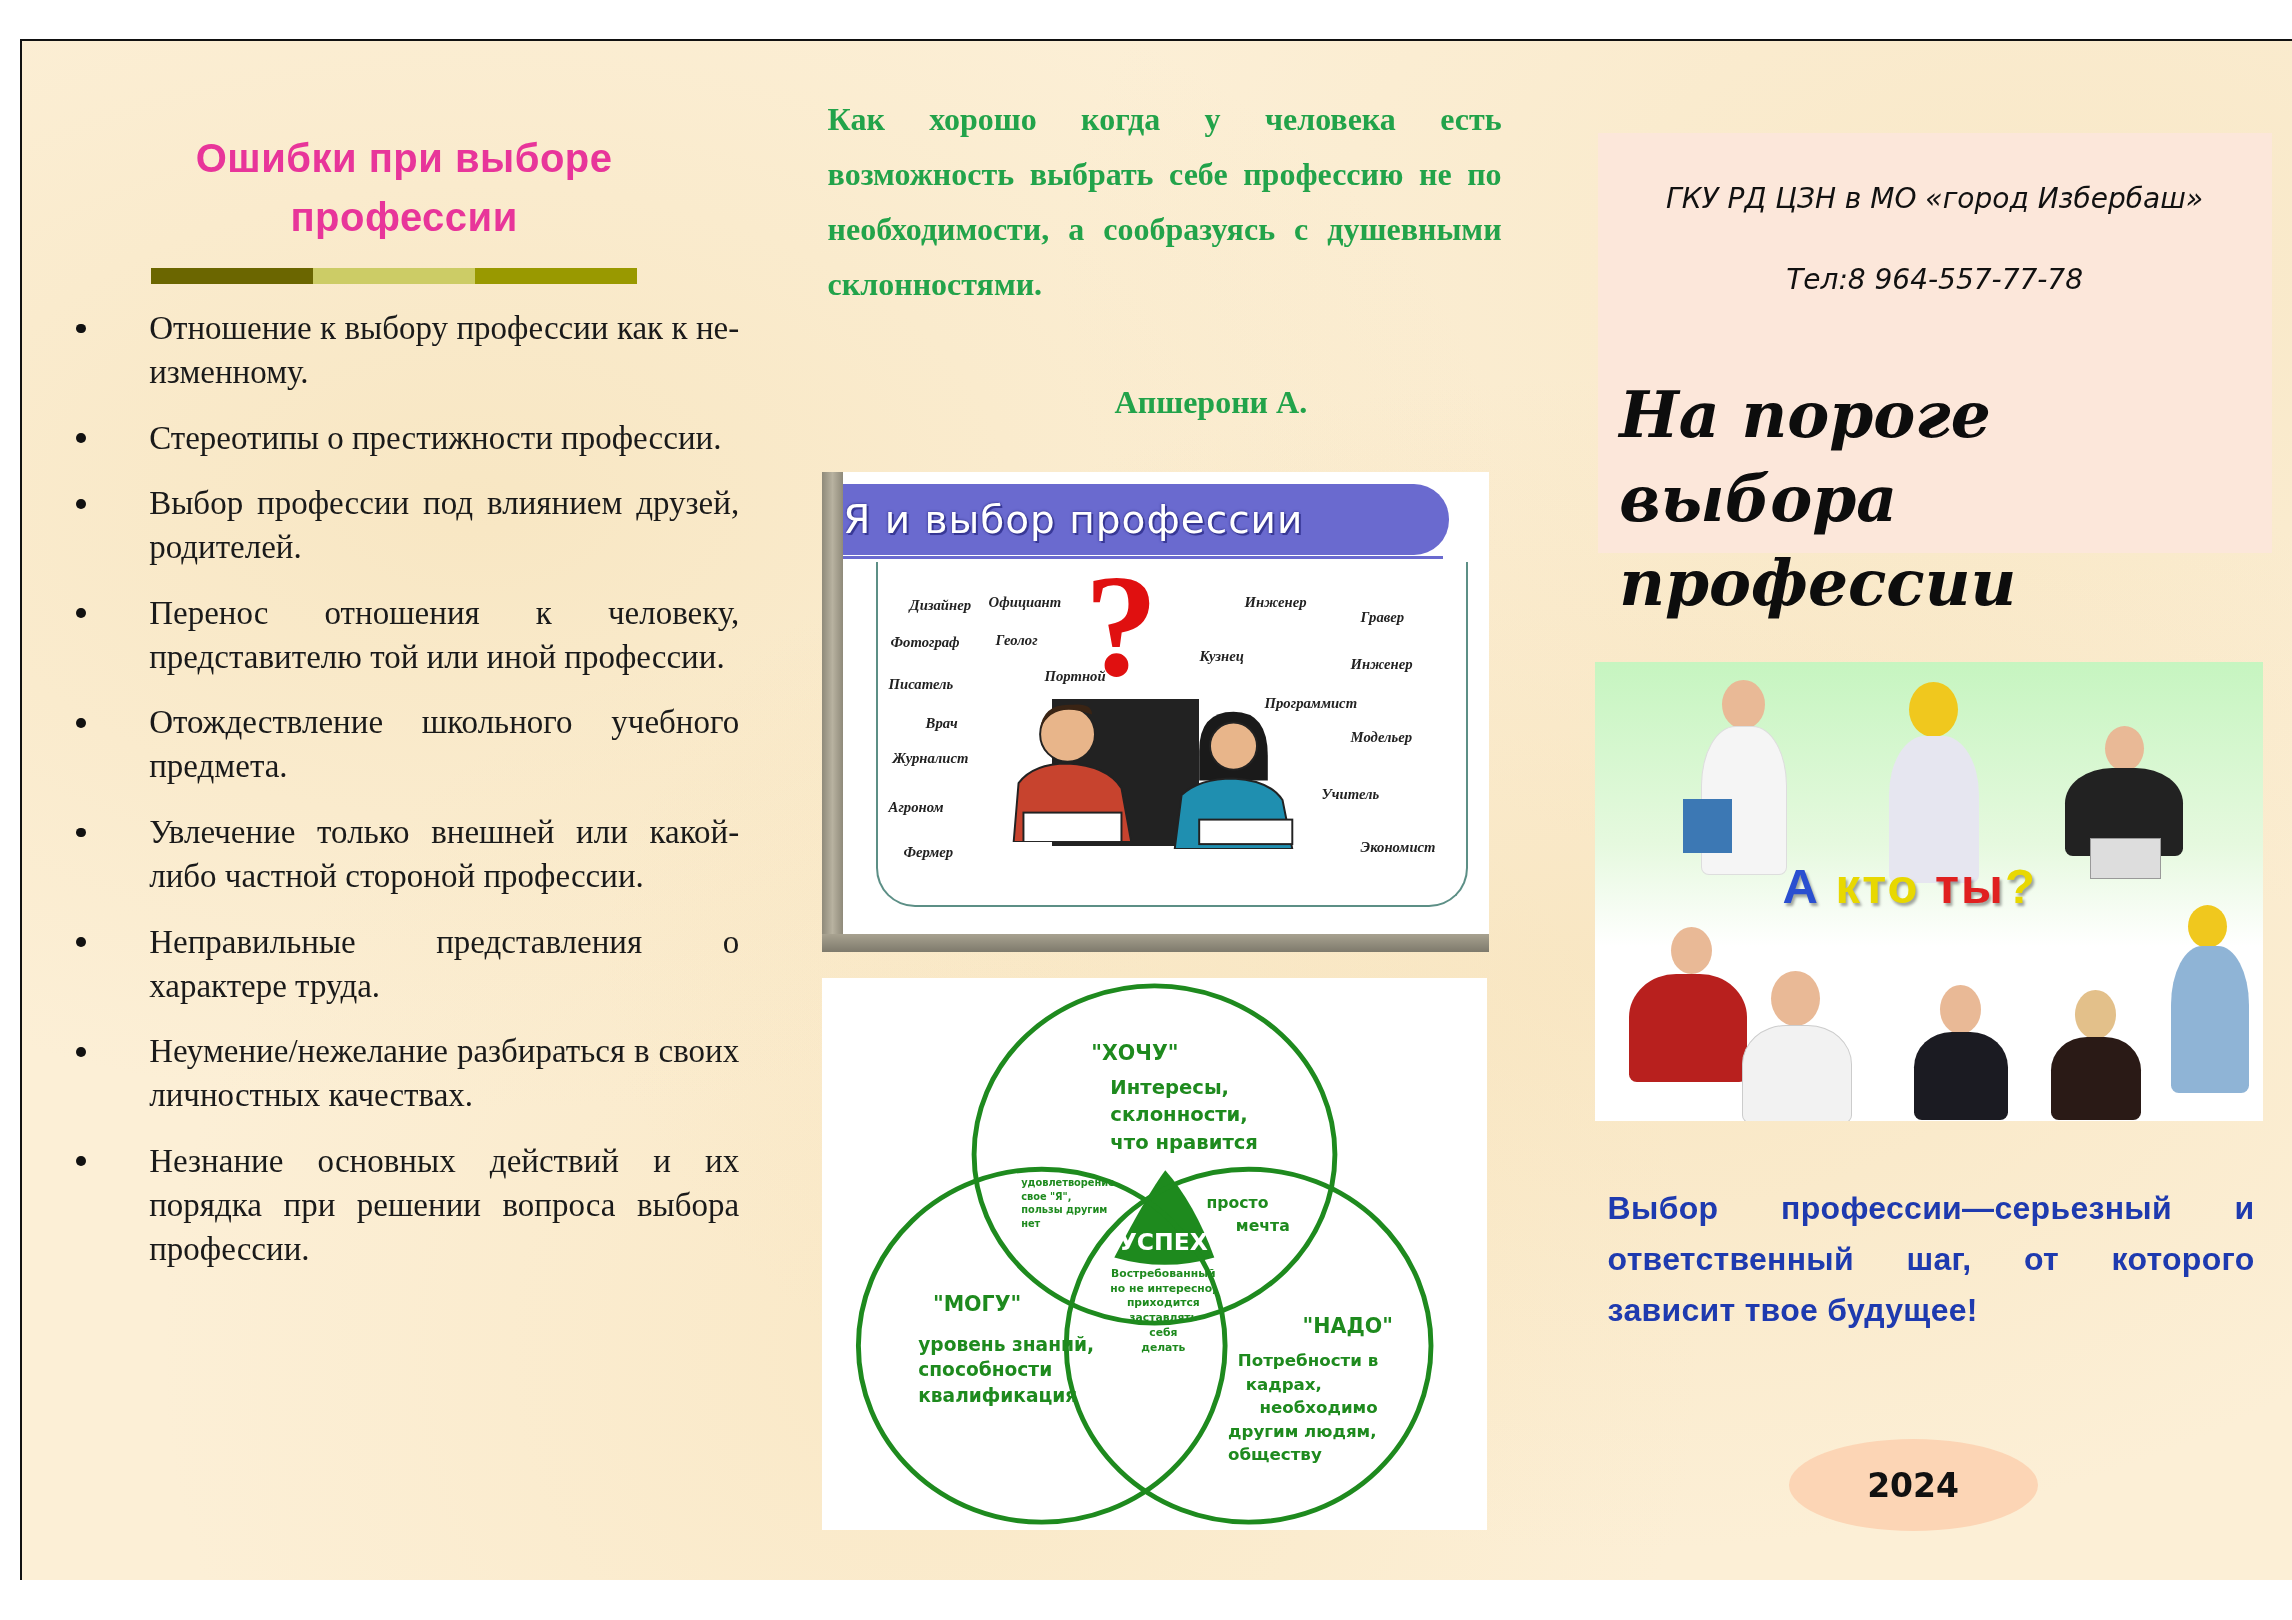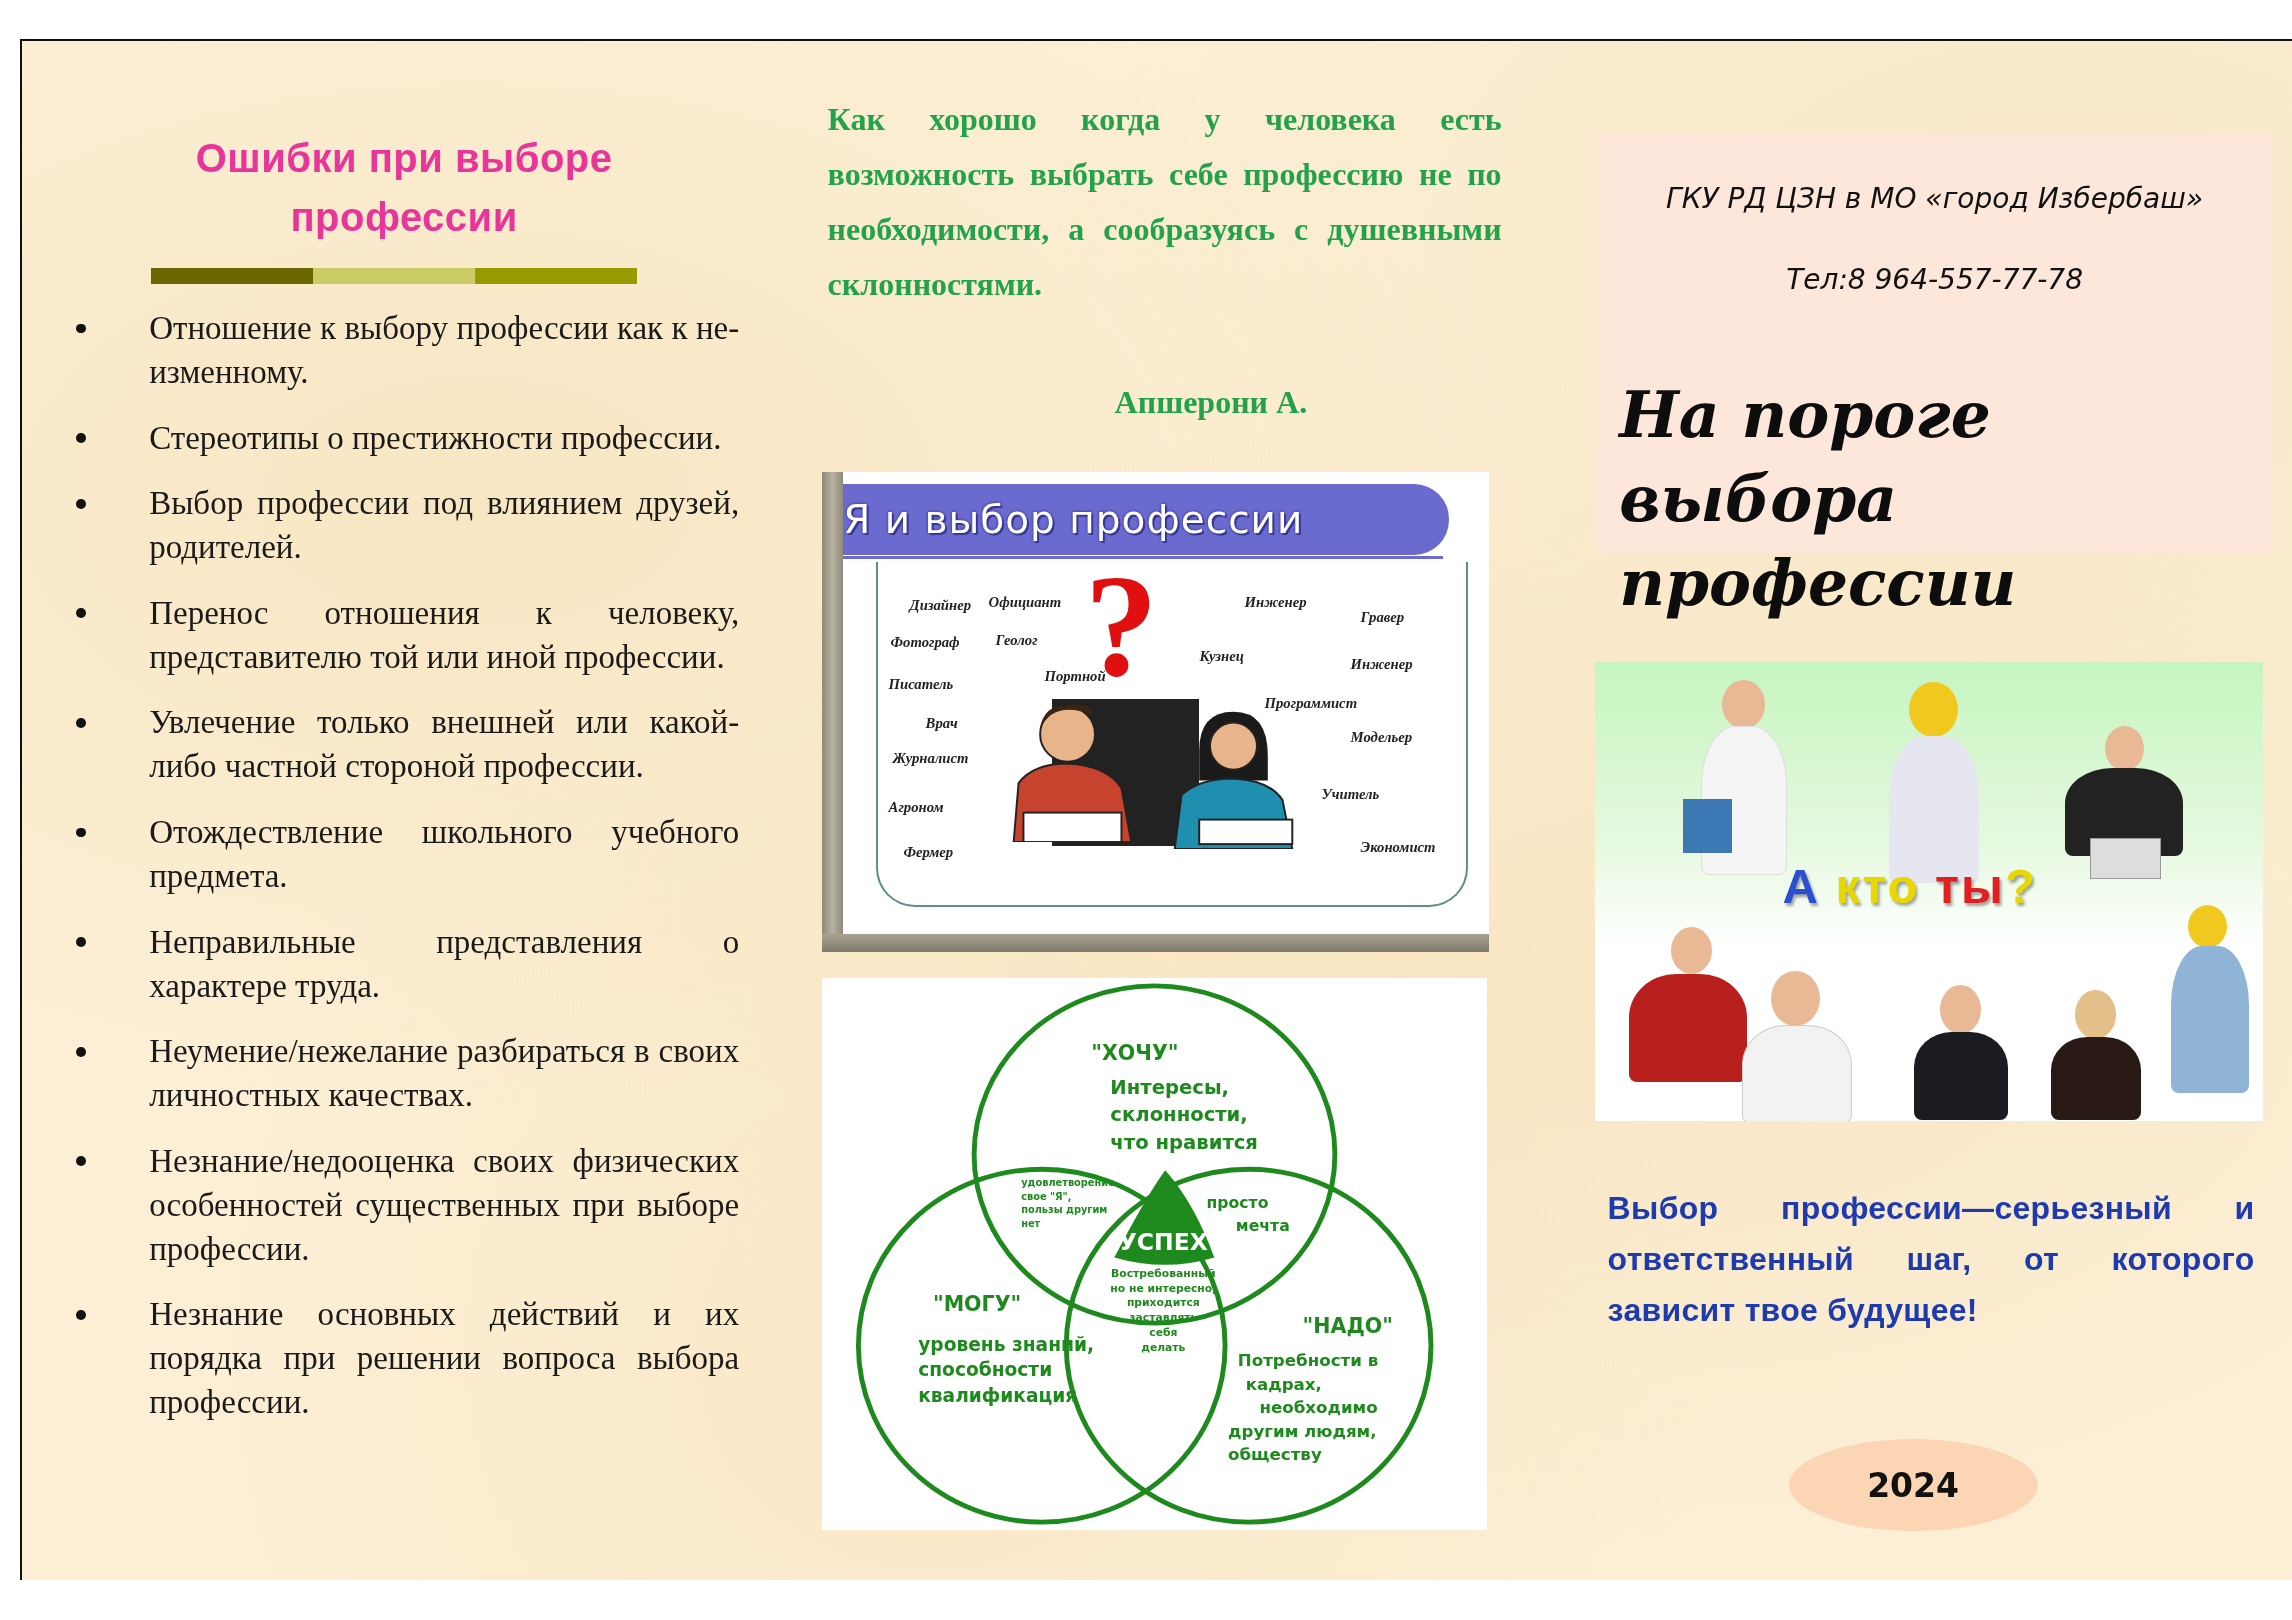--- a/index.html
+++ b/index.html
@@ -66,25 +66,24 @@
   <div class="abs divider">
     <span style="background:#6b6600"></span>
     <span style="background:#cccc66"></span>
     <span style="background:#999900"></span>
   </div>
   <ul class="abs mistakes">
     <li><span class="bullet"></span><span>Отношение к выбору профессии как к не-изменному.</span></li>
     <li><span class="bullet"></span><span>Стереотипы о престижности профессии.</span></li>
     <li><span class="bullet"></span><span>Выбор профессии под влиянием друзей, родителей.</span></li>
     <li><span class="bullet"></span><span>Перенос отношения к человеку, представителю той или иной профессии.</span></li>
+    <li><span class="bullet"></span><span>Отождествление школьного учебного предмета.</span></li>
     <li><span class="bullet"></span><span>Увлечение только внешней или какой-либо частной стороной профессии.</span></li>
-    <li><span class="bullet"></span><span>Отождествление школьного учебного предмета.</span></li>
     <li><span class="bullet"></span><span>Неправильные представления о характере труда.</span></li>
     <li><span class="bullet"></span><span>Неумение/нежелание разбираться в своих личностных качествах.</span></li>
-    <li><span class="bullet"></span><span>Незнание/недооценка своих физических особенностей существенных при выборе профессии.</span></li>
     <li><span class="bullet"></span><span>Незнание основных действий и их порядка при решении вопроса выбора профессии.</span></li>
   </ul>
 
   <div class="abs quote">Как хорошо когда у человека есть возможность выбрать себе профессию не по необходимости, а сообразуясь с душевными склонностями.</div>
   <div class="abs author">Апшерони А.</div>
 
   <div class="abs img1">
     <div class="frame-left"></div>
     <div class="banner">Я и выбор профессии</div>
     <div class="banner-line"></div>

